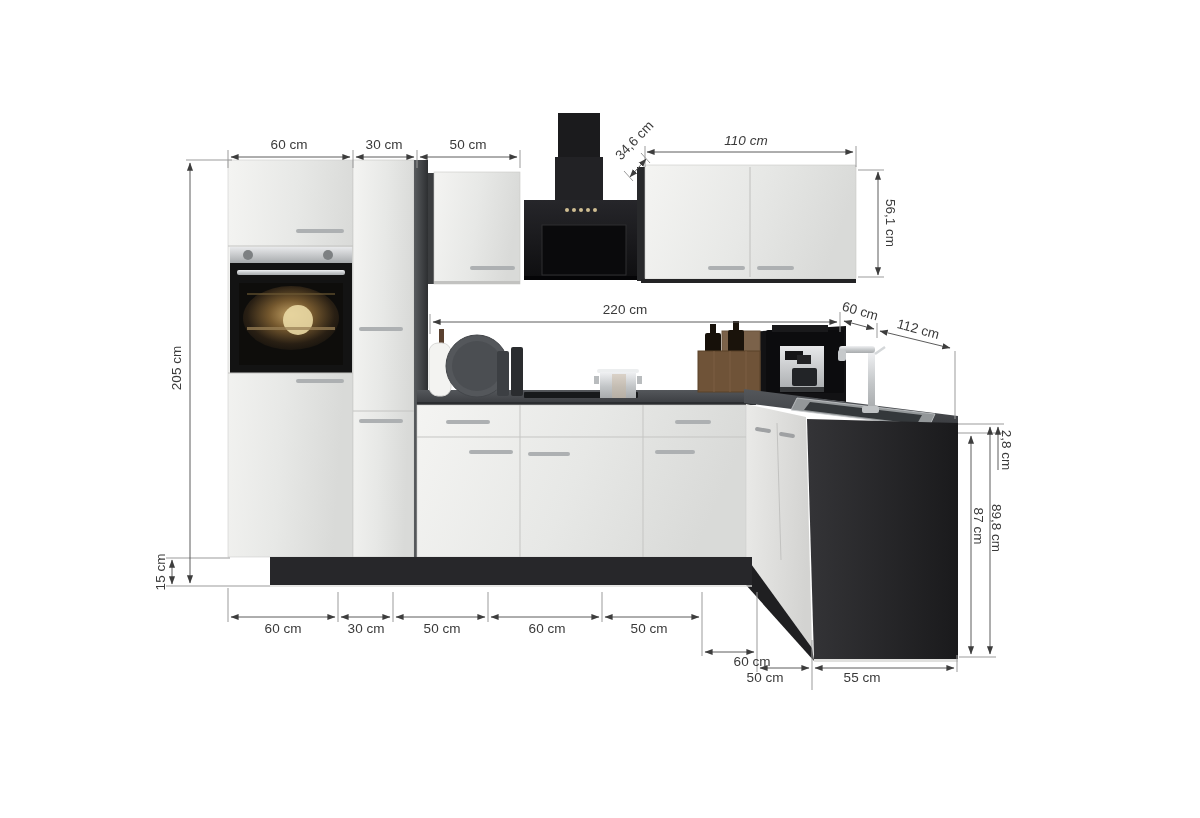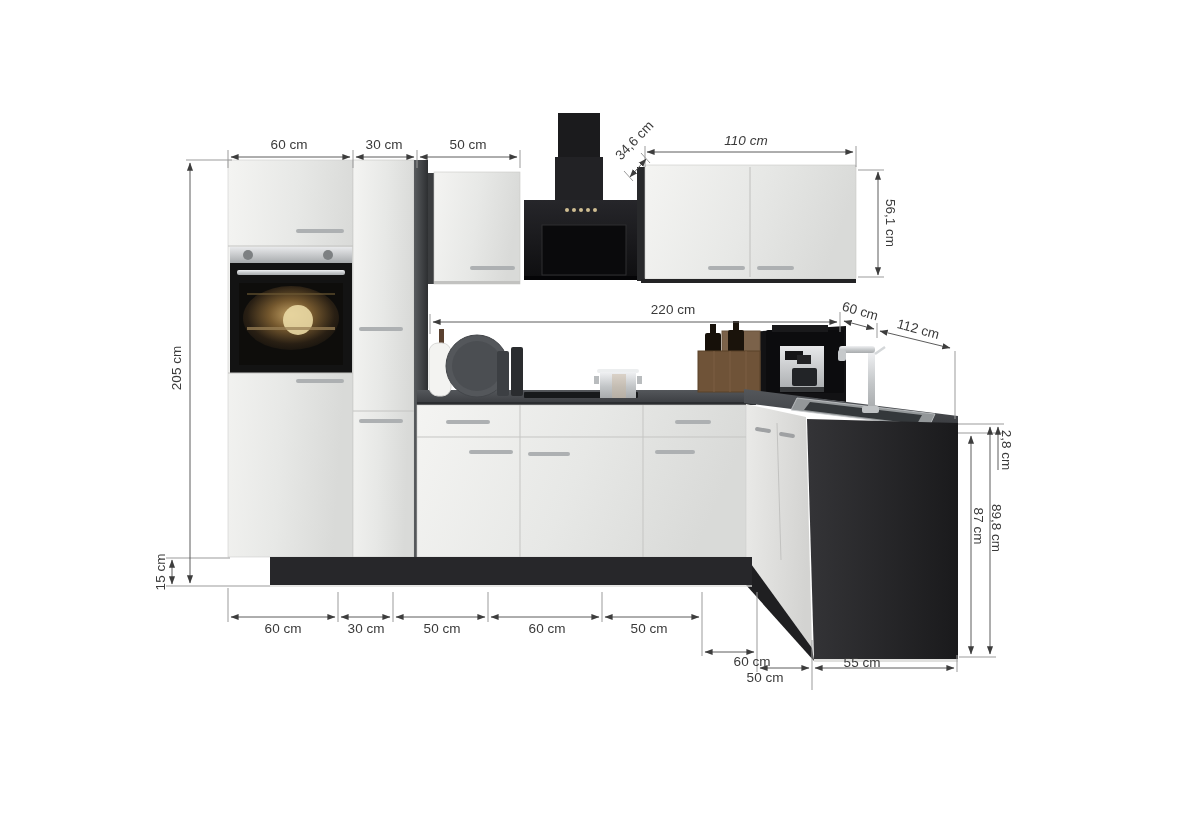--- a/index.html
+++ b/index.html
@@ -229,28 +229,28 @@
 </svg>
 
 <div class="lab" style="left:289px;top:145px;">60 cm</div>
 <div class="lab" style="left:384px;top:145px;">30 cm</div>
 <div class="lab" style="left:468px;top:145px;">50 cm</div>
 <div class="lab" style="left:635px;top:141px;transform:translate(-50%,-50%) rotate(-46deg);">34,6 cm</div>
 <div class="lab" style="left:746px;top:141px;font-style:italic;">110 cm</div>
 <div class="lab" style="left:890px;top:223px;transform:translate(-50%,-50%) rotate(90deg);">56,1 cm</div>
 <div class="lab" style="left:177px;top:368px;transform:translate(-50%,-50%) rotate(-90deg);">205 cm</div>
 <div class="lab" style="left:161px;top:572px;transform:translate(-50%,-50%) rotate(-90deg);">15 cm</div>
-<div class="lab" style="left:625px;top:310px;margin-left:48px;">220 cm</div>
+<div class="lab" style="left:625px;top:310px;">220 cm</div>
 <div class="lab" style="left:860px;top:312px;transform:translate(-50%,-50%) rotate(16deg);">60 cm</div>
 <div class="lab" style="left:918px;top:330px;transform:translate(-50%,-50%) rotate(15deg);">112 cm</div>
 <div class="lab" style="left:1006px;top:450px;transform:translate(-50%,-50%) rotate(90deg);">2,8 cm</div>
 <div class="lab" style="left:978px;top:526px;transform:translate(-50%,-50%) rotate(90deg);">87 cm</div>
 <div class="lab" style="left:996px;top:528px;transform:translate(-50%,-50%) rotate(90deg);">89,8 cm</div>
 <div class="lab" style="left:283px;top:629px;">60 cm</div>
 <div class="lab" style="left:366px;top:629px;">30 cm</div>
 <div class="lab" style="left:442px;top:629px;">50 cm</div>
 <div class="lab" style="left:547px;top:629px;">60 cm</div>
 <div class="lab" style="left:649px;top:629px;">50 cm</div>
 <div class="lab" style="left:752px;top:662px;">60 cm</div>
 <div class="lab" style="left:765px;top:678px;">50 cm</div>
-<div class="lab" style="left:862px;top:663px;">55 cm</div>
+<div class="lab" style="left:862px;top:678px;">55 cm</div>
 
 </div>
 
 </body></html>

